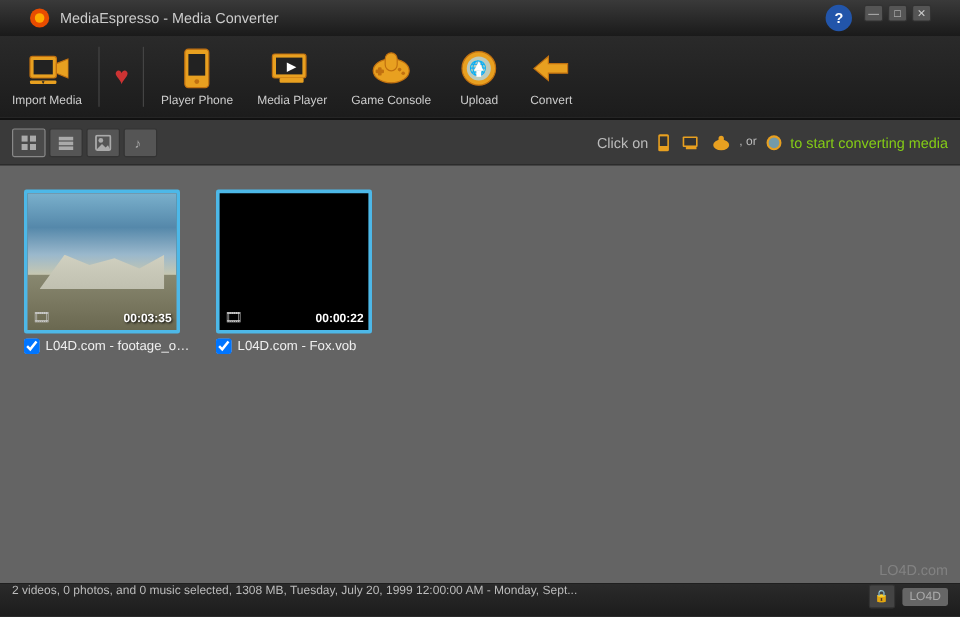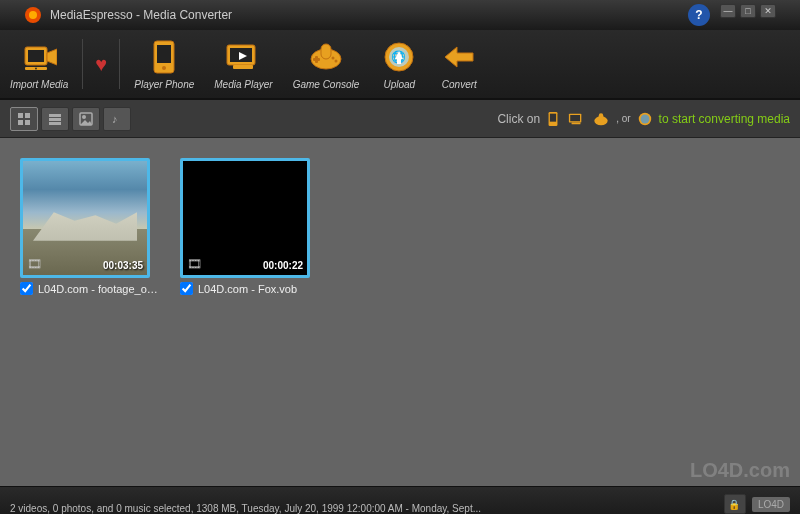--- a/index.html
+++ b/index.html
@@ -60,21 +60,20 @@
       margin-bottom: 4px;
       display: flex;
       align-items: center;
       justify-content: center;
     }
     .tool-label {
       color: #ccc;
       font-size: 10px;
       text-align: right;
       white-space: nowrap;
-      font-style: italic;
     }
     .toolbar-separator {
       width: 1px;
       height: 50px;
       background: #444;
       margin: 0 4px;
     }
     .heart-icon {
       color: #cc3333;
       font-size: 20px;
@@ -189,21 +188,21 @@
       text-overflow: ellipsis;
       max-width: 120px;
     }
 
     
     #status-bar {
       width: 100%;
       height: 28px;
       background: linear-gradient(to bottom, #2a2a2a, #1c1c1c);
       display: flex;
-      align-items: flex-end;
+      align-items: flex-start;
       padding: 0 10px;
       border-top: 1px solid #111;
       position: absolute;
       bottom: 0;
       left: 0;
     }
     .status-text {
       color: #bbb;
       font-size: 10px;
       flex: 1;
@@ -226,22 +225,22 @@
       color: #aaa;
       font-size: 10px;
     }
 
     
     .watermark {
       position: absolute;
       bottom: 32px;
       right: 10px;
       color: rgba(200,200,200,0.3);
-      font-size: 20px;
-      font-weight: bold;
+      font-size: 12px;
+      font-weight: normal;
     }
 
     
     .info-circle {
       width: 22px;
       height: 22px;
       border-radius: 50%;
       background: #2255aa;
       color: #fff;
       font-size: 12px;

